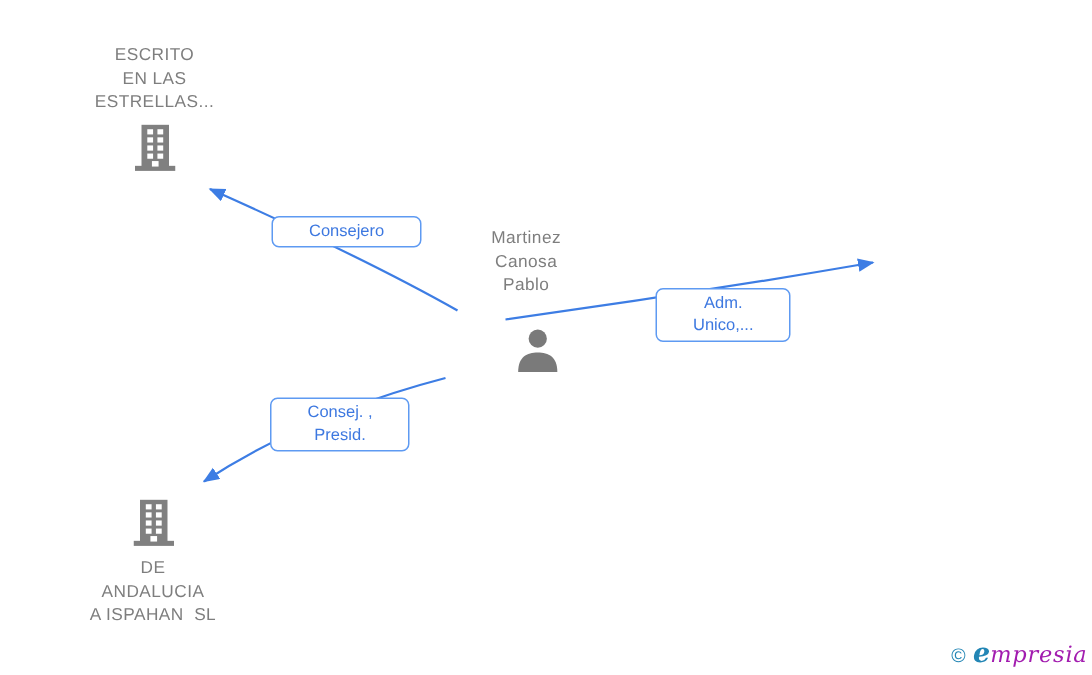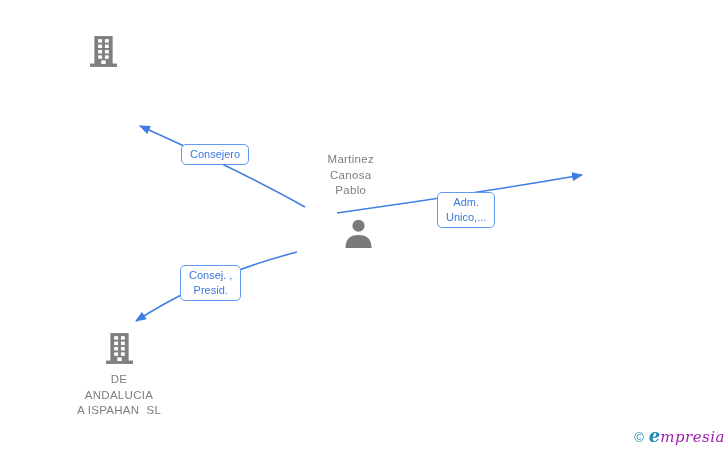--- a/index.html
+++ b/index.html
@@ -39,31 +39,31 @@
   .node-icon { display: block; }
   .edge-label {
     position: absolute;
     background: #ffffff;
     border: 1.5px solid #5e9af2;
     border-radius: 5px;
     color: #3d78e0;
     font-size: 11px;
     line-height: 15px;
     text-align: center;
-    padding: 2px 8px;
+    padding: 2px 24px;
     white-space: pre-wrap;
     cursor: pointer;
   }
   #node-escrito   { left: 33px;  top: 30px; }
   #node-escrito .node-icon   { margin-top: 6px; }
   #node-person    { left: 234px; top: 152px; align-items: flex-end; }
   #node-person .node-icon    { margin-top: 20px; }
   #node-exitart   { left: 562px; top: 122px; }
   #node-exitart .node-icon   { margin-top: 4px; }
-  #node-andalucia { left: 49px;  top: 333px; }
+  #node-andalucia { left: 32px;  top: 333px; }
   #node-andalucia .node-label { margin-top: 8px; }
   #edge-label-consejero     { left: 181px; top: 144px; }
   #edge-label-adm-unico     { left: 437px; top: 192px; }
   #edge-label-consej-presid { left: 180px; top: 265px; }
   #watermark {
     position: absolute;
     right: 3px;
     bottom: 4px;
     display: flex;
     align-items: baseline;
@@ -99,20 +99,23 @@
       <marker id="arrowhead" markerUnits="userSpaceOnUse" markerWidth="12" markerHeight="10" refX="10" refY="4.5" orient="auto">
         <path d="M0,0 L11,4.5 L0,9 Z" fill="#3d7de4"></path>
       </marker>
     </defs>
     <path d="M 305 207 Q 243 172 140 126" fill="none" stroke-width="1.5" marker-end="url(#arrowhead)" stroke="#3d7de4"></path>
     <path d="M 337 213 Q 460 196 582 175" fill="none" stroke-width="1.5" marker-end="url(#arrowhead)" stroke="#3d7de4"></path>
     <path d="M 297 252 Q 205 276 136 321" fill="none" stroke-width="1.5" marker-end="url(#arrowhead)" stroke="#3d7de4"></path>
   </svg>
 
   <div class="node" id="node-escrito">
+    <div class="node-label">ESCRITO
+EN LAS
+ESTRELLAS...</div>
     <svg class="node-icon" width="27" height="31" viewBox="0 0 28 32">
       <g fill="#808080">
         <rect x="0" y="28.5" width="28" height="3.5"></rect>
         <rect x="4.5" y="0" width="19" height="29"></rect>
       </g>
       <g fill="#ffffff">
         <rect x="8.5" y="3.2" width="4" height="3.6"></rect>
         <rect x="15.5" y="3.2" width="4" height="3.6"></rect>
         <rect x="8.5" y="8.8" width="4" height="3.6"></rect>
         <rect x="15.5" y="8.8" width="4" height="3.6"></rect>

